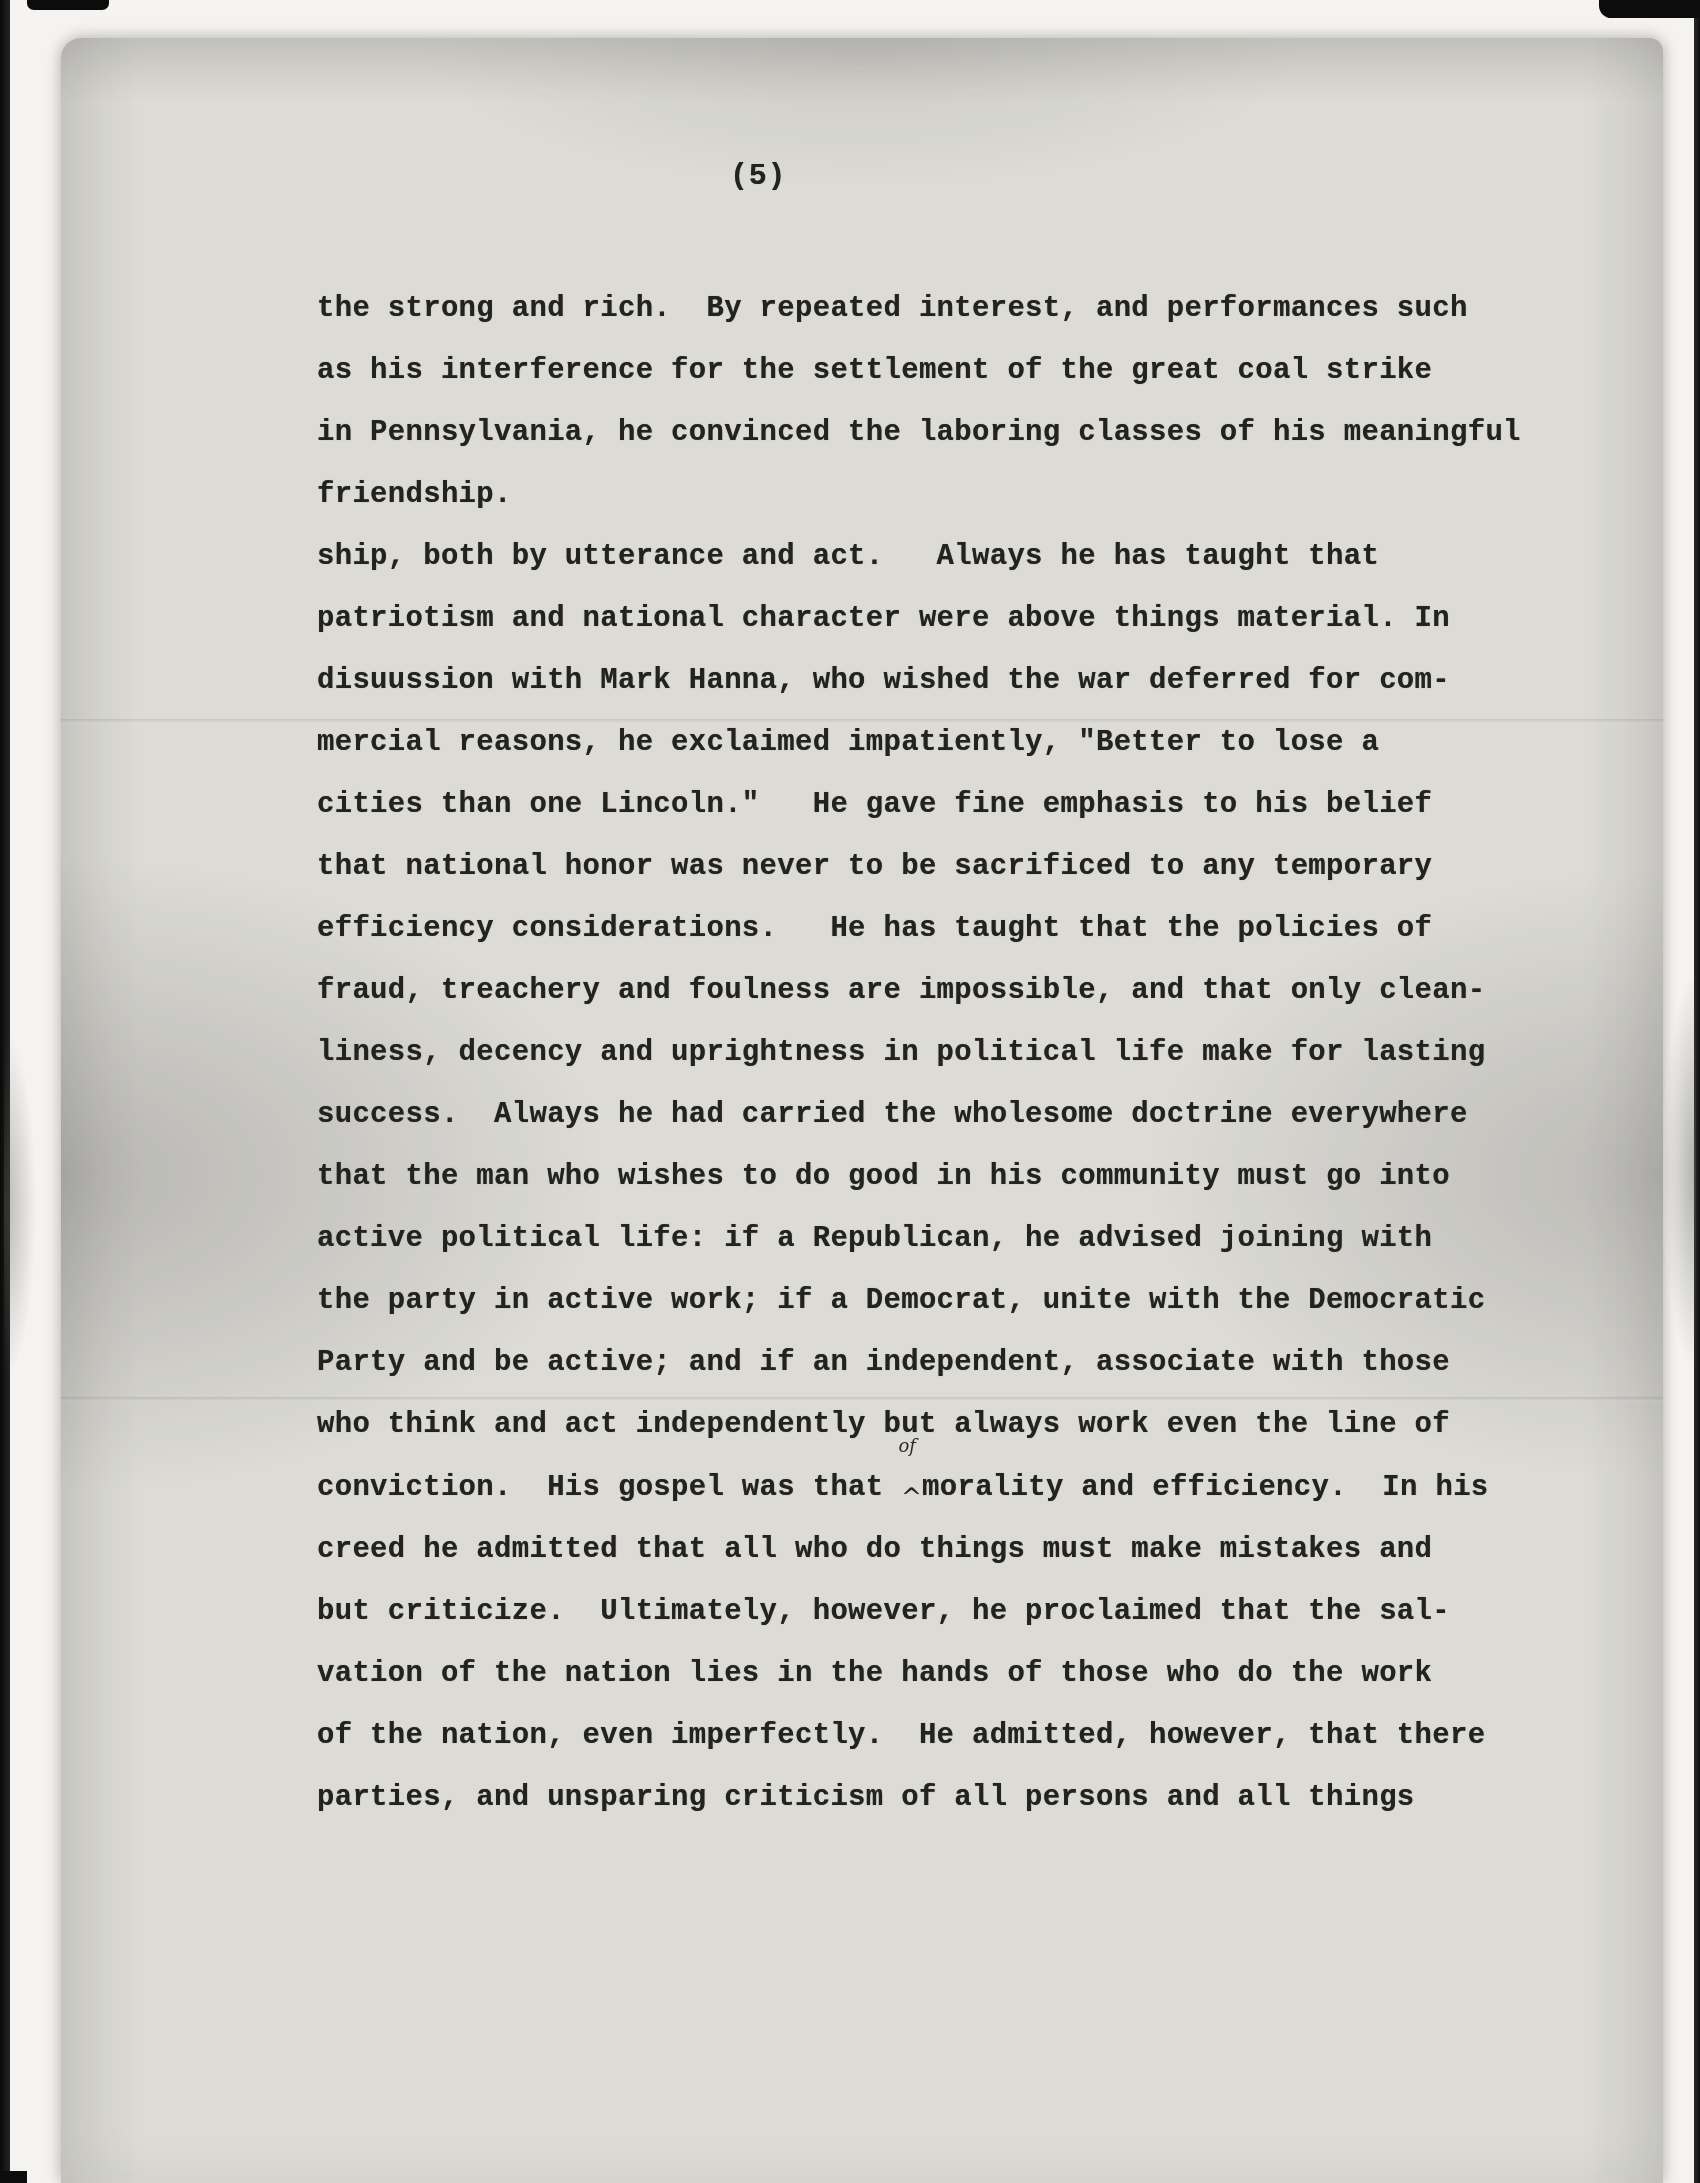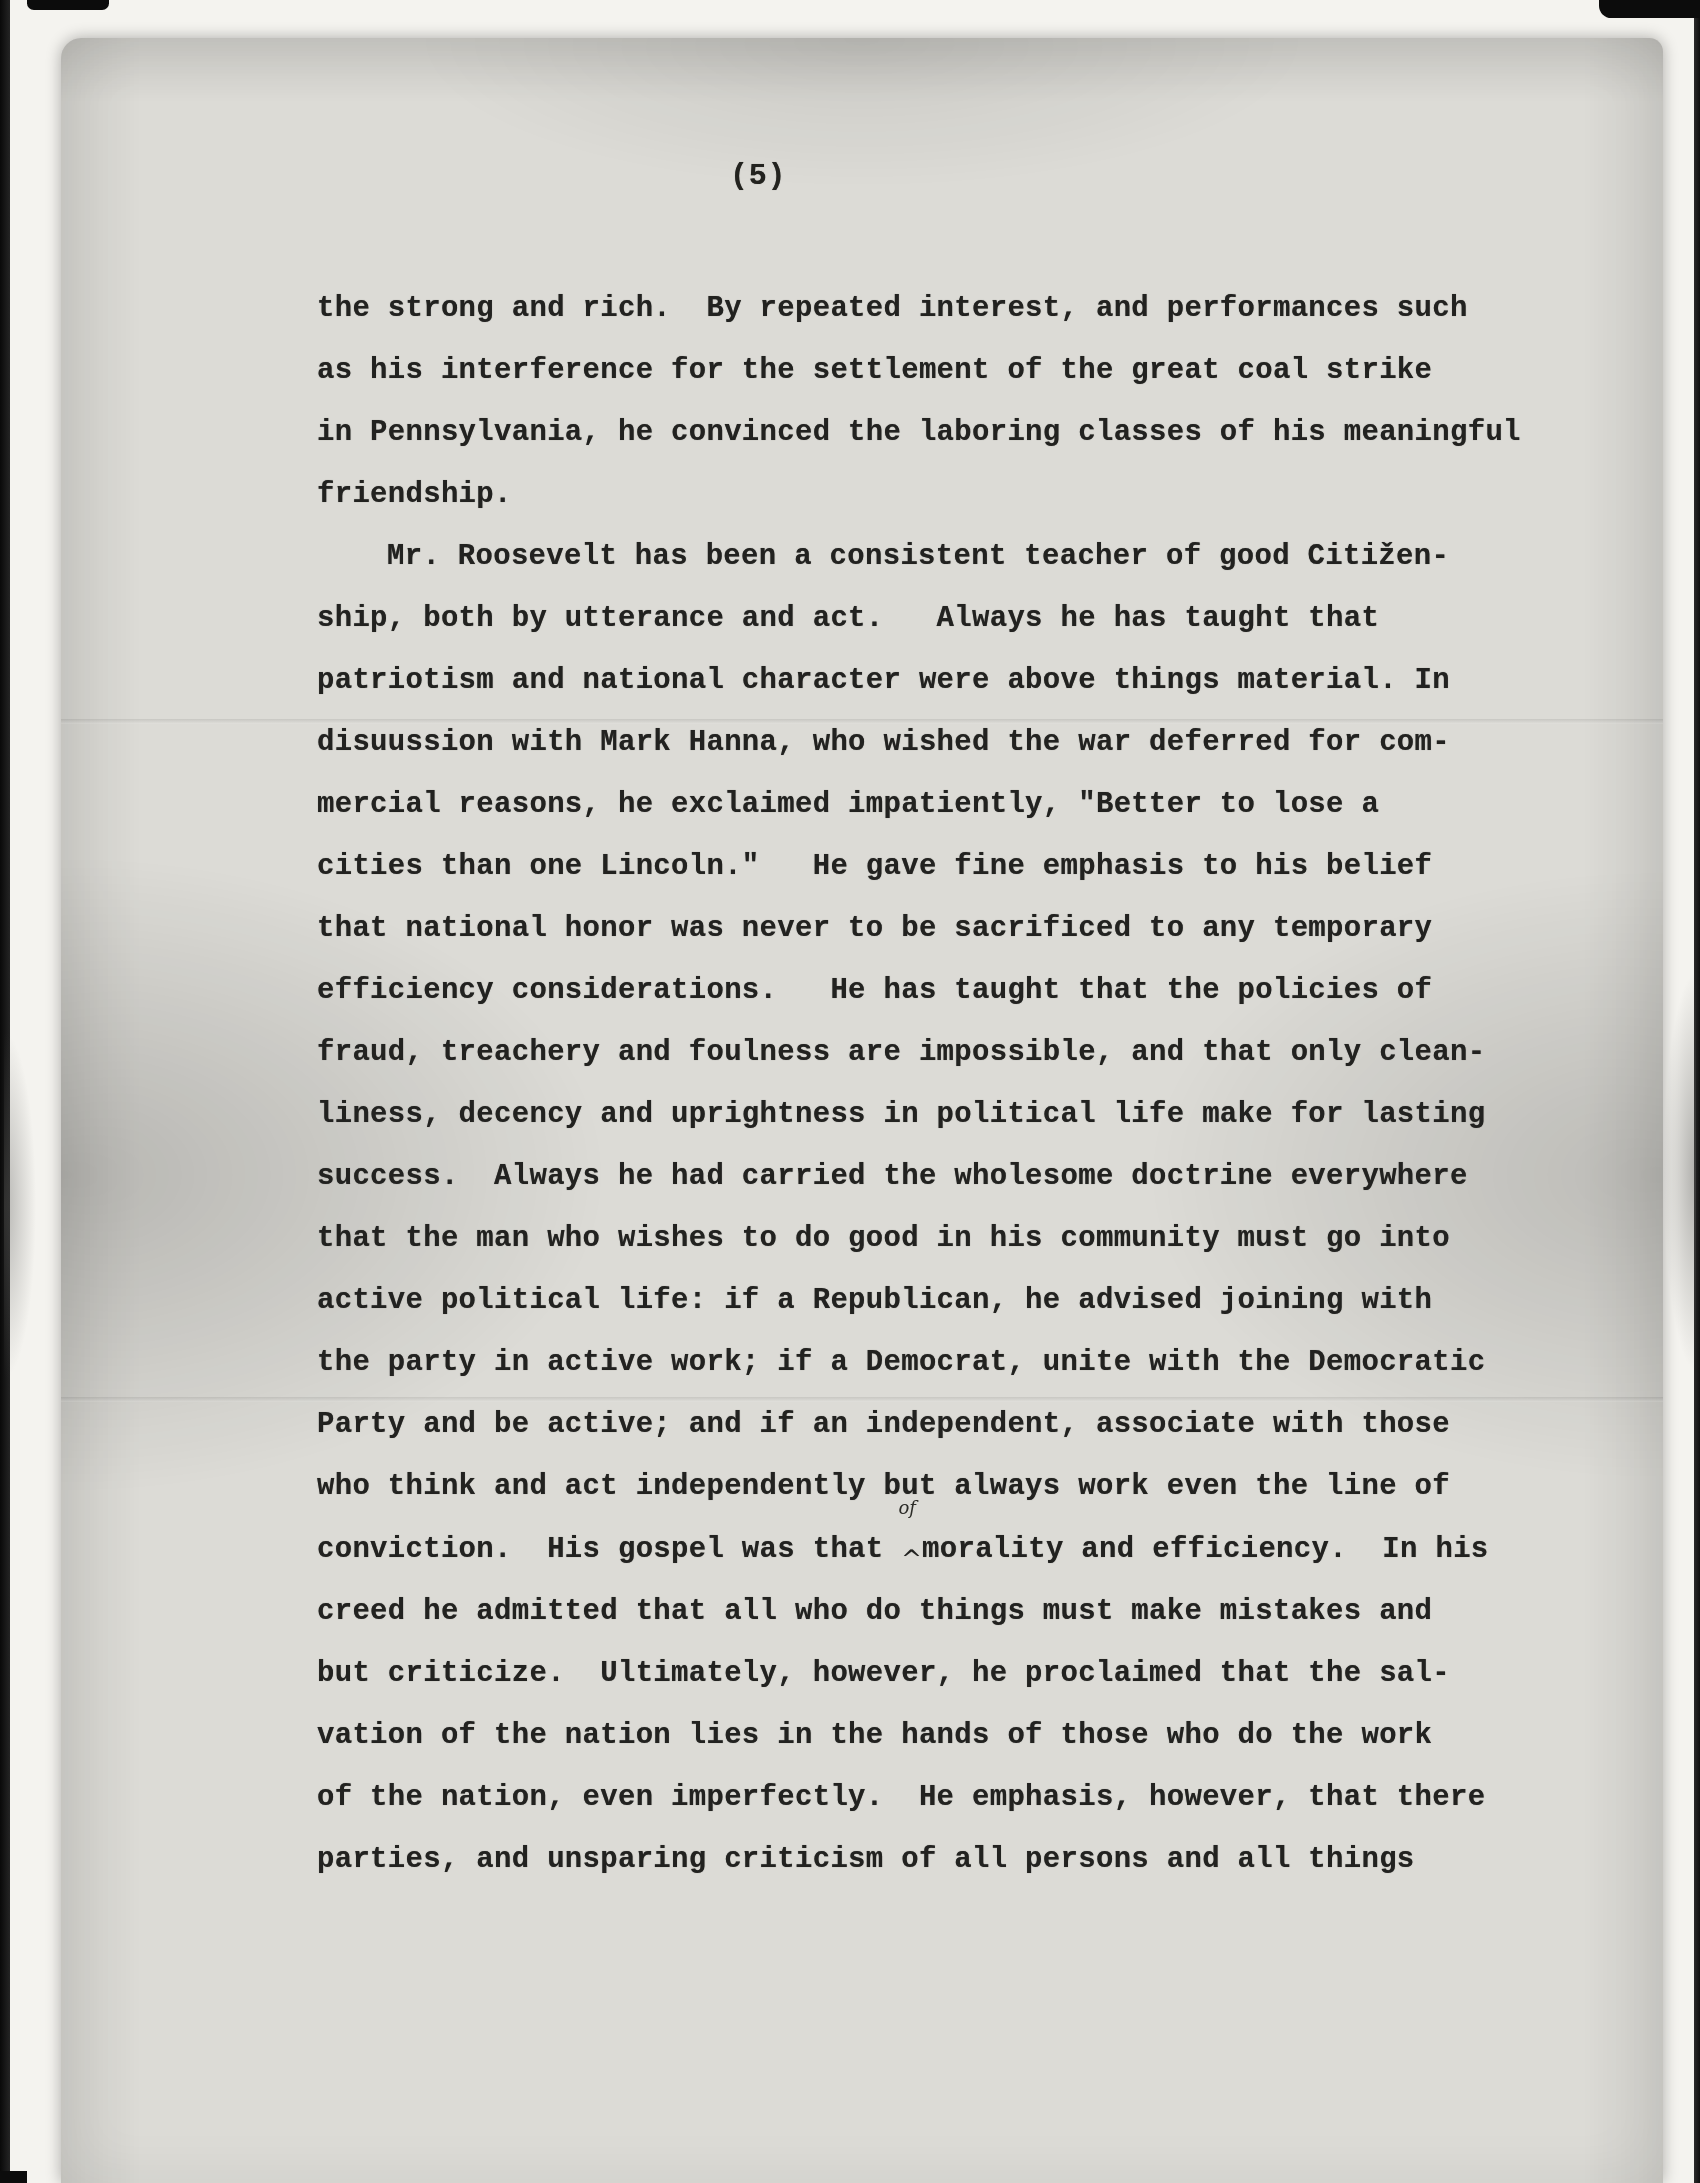--- a/index.html
+++ b/index.html
@@ -100,37 +100,36 @@
   <div class="crease c1"></div>
   <div class="crease c2"></div>
 
   <div class="page-number">(5)</div>
 
   <div class="text-block">
       <div class="line">the strong and rich.  By repeated interest, and performances such</div>
       <div class="line">as his interference for the settlement of the great coal strike</div>
       <div class="line">in Pennsylvania, he convinced the laboring classes of his meaningful</div>
       <div class="line">friendship.</div>
-      <div class="line indent">Mr. Roosevelt has been a consistent teacher of good Citižen-</div>
       <div class="line">ship, both by utterance and act.   Always he has taught that</div>
       <div class="line">patriotism and national character were above things material. In</div>
       <div class="line">disuussion with Mark Hanna, who wished the war deferred for com-</div>
       <div class="line">mercial reasons, he exclaimed impatiently, "Better to lose a</div>
       <div class="line">cities than one Lincoln."   He gave fine emphasis to his belief</div>
       <div class="line">that national honor was never to be sacrificed to any temporary</div>
       <div class="line">efficiency considerations.   He has taught that the policies of</div>
       <div class="line">fraud, treachery and foulness are impossible, and that only clean-</div>
       <div class="line">liness, decency and uprightness in political life make for lasting</div>
       <div class="line">success.  Always he had carried the wholesome doctrine everywhere</div>
       <div class="line">that the man who wishes to do good in his community must go into</div>
       <div class="line">active political life: if a Republican, he advised joining with</div>
       <div class="line">the party in active work; if a Democrat, unite with the Democratic</div>
       <div class="line">Party and be active; and if an independent, associate with those</div>
       <div class="line">who think and act independently but always work even the line of</div>
       <div class="line"><span>conviction.  His gospel was that </span><span class="insertion"><span class="ins-word">of</span><span class="caret">^</span></span><span>morality and efficiency.  In his</span></div>
       <div class="line">creed he admitted that all who do things must make mistakes and</div>
       <div class="line">but criticize.  Ultimately, however, he proclaimed that the sal-</div>
       <div class="line">vation of the nation lies in the hands of those who do the work</div>
-      <div class="line">of the nation, even imperfectly.  He emphasis, however, that there</div>
+      <div class="line">of the nation, even imperfectly.  He admitted, however, that there</div>
       <div class="line">parties, and unsparing criticism of all persons and all things</div>
     </div>
 </div>
 
 
 </body></html>

